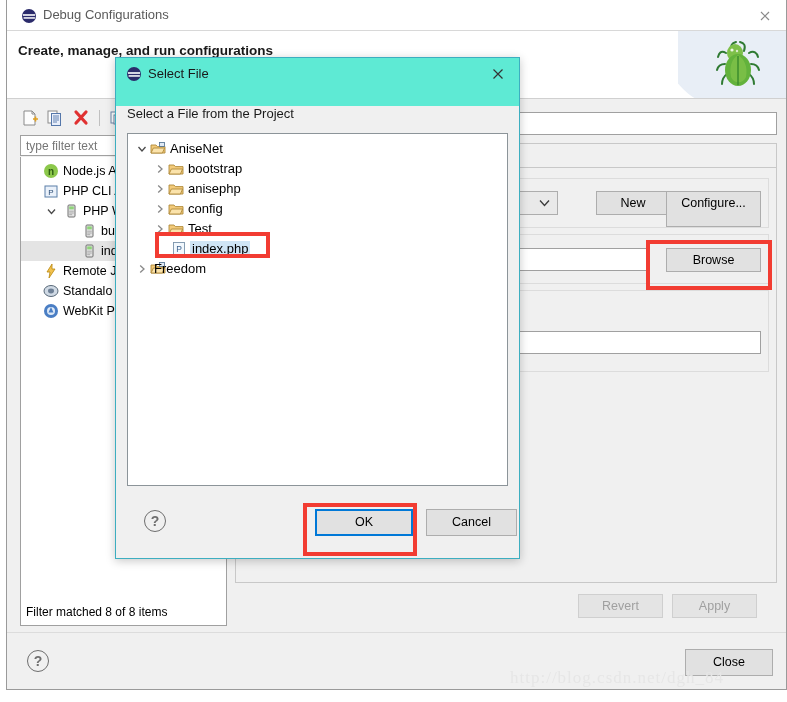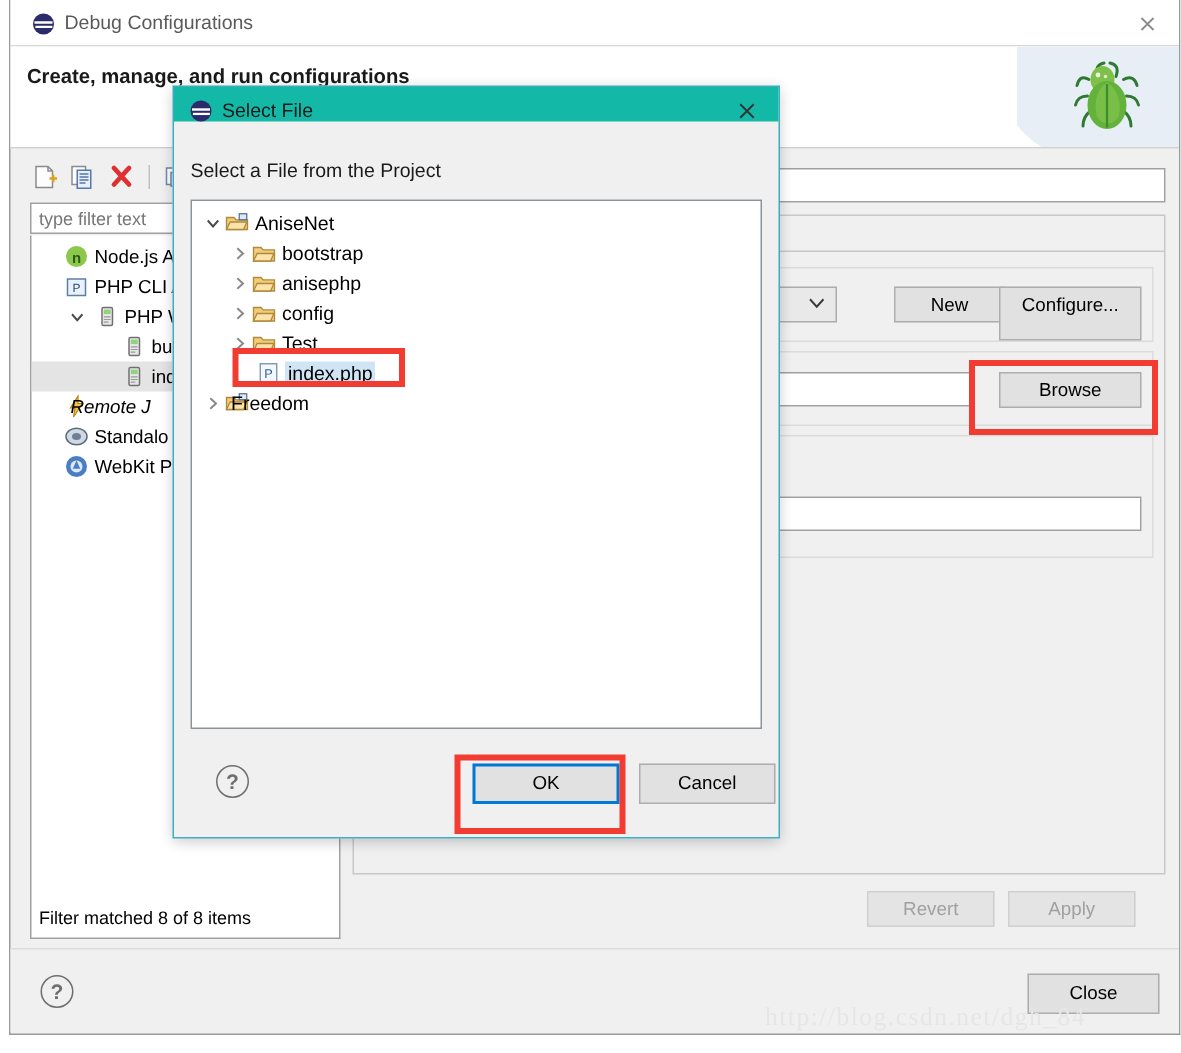--- a/index.html
+++ b/index.html
@@ -252,22 +252,22 @@
     position: absolute;
     left: 115px; top: 57px;
     width: 405px; height: 502px;
     background: #f0f0f0;
     border: 1px solid #3daec0;
     box-sizing: border-box;
     box-shadow: 0 2px 9px rgba(0,0,0,0.22);
   }
   .dlg-titlebar {
     position: absolute; left: 0; top: 0;
-    width: 100%; height: 23px;
-    background: #14b8a6;
+    width: 100%; height: 48px;
+    background: #5eead4;
     box-sizing: border-box;
   }
   .dlg-title-icon { position: absolute; left: 10px; top: 8px; width: 16px; height: 16px; }
   .dlg-title-text {
     position: absolute; left: 32px; top: 8px;
     font-size: 13px; color: #1a1a1a; white-space: nowrap;
   }
   .dlg-close {
     position: absolute; right: 12px; top: 8px;
     width: 18px; height: 16px;
@@ -461,21 +461,21 @@
                 </svg>
             </span>
             <span class="cfg-lb" style="left:80px;">index</span>
           </div>
           <div class="cfg-row">
             <span class="cfg-ic" style="left:22px;">
               <svg width="16" height="16" viewBox="0 0 16 16">
                   <path d="M9 1 L4 9h3l-1 6 6-9H9z" fill="#f2c14e" stroke="#b8860b" stroke-width="0.8"></path>
                 </svg>
             </span>
-            <span class="cfg-lb" style="left:26px;font-style:italic;">Remote J</span>
+            <span class="cfg-lb" style="left:42px;">Remote J</span>
           </div>
           <div class="cfg-row">
             <span class="cfg-ic" style="left:22px;">
               <svg width="16" height="16" viewBox="0 0 16 16">
                   <ellipse cx="8" cy="8" rx="7" ry="5.5" fill="#cfd9e4" stroke="#5a6a7a"></ellipse>
                   <ellipse cx="8" cy="8" rx="3" ry="2.4" fill="#6e8096"></ellipse>
                 </svg>
             </span>
             <span class="cfg-lb" style="left:42px;">Standalo</span>
           </div>

